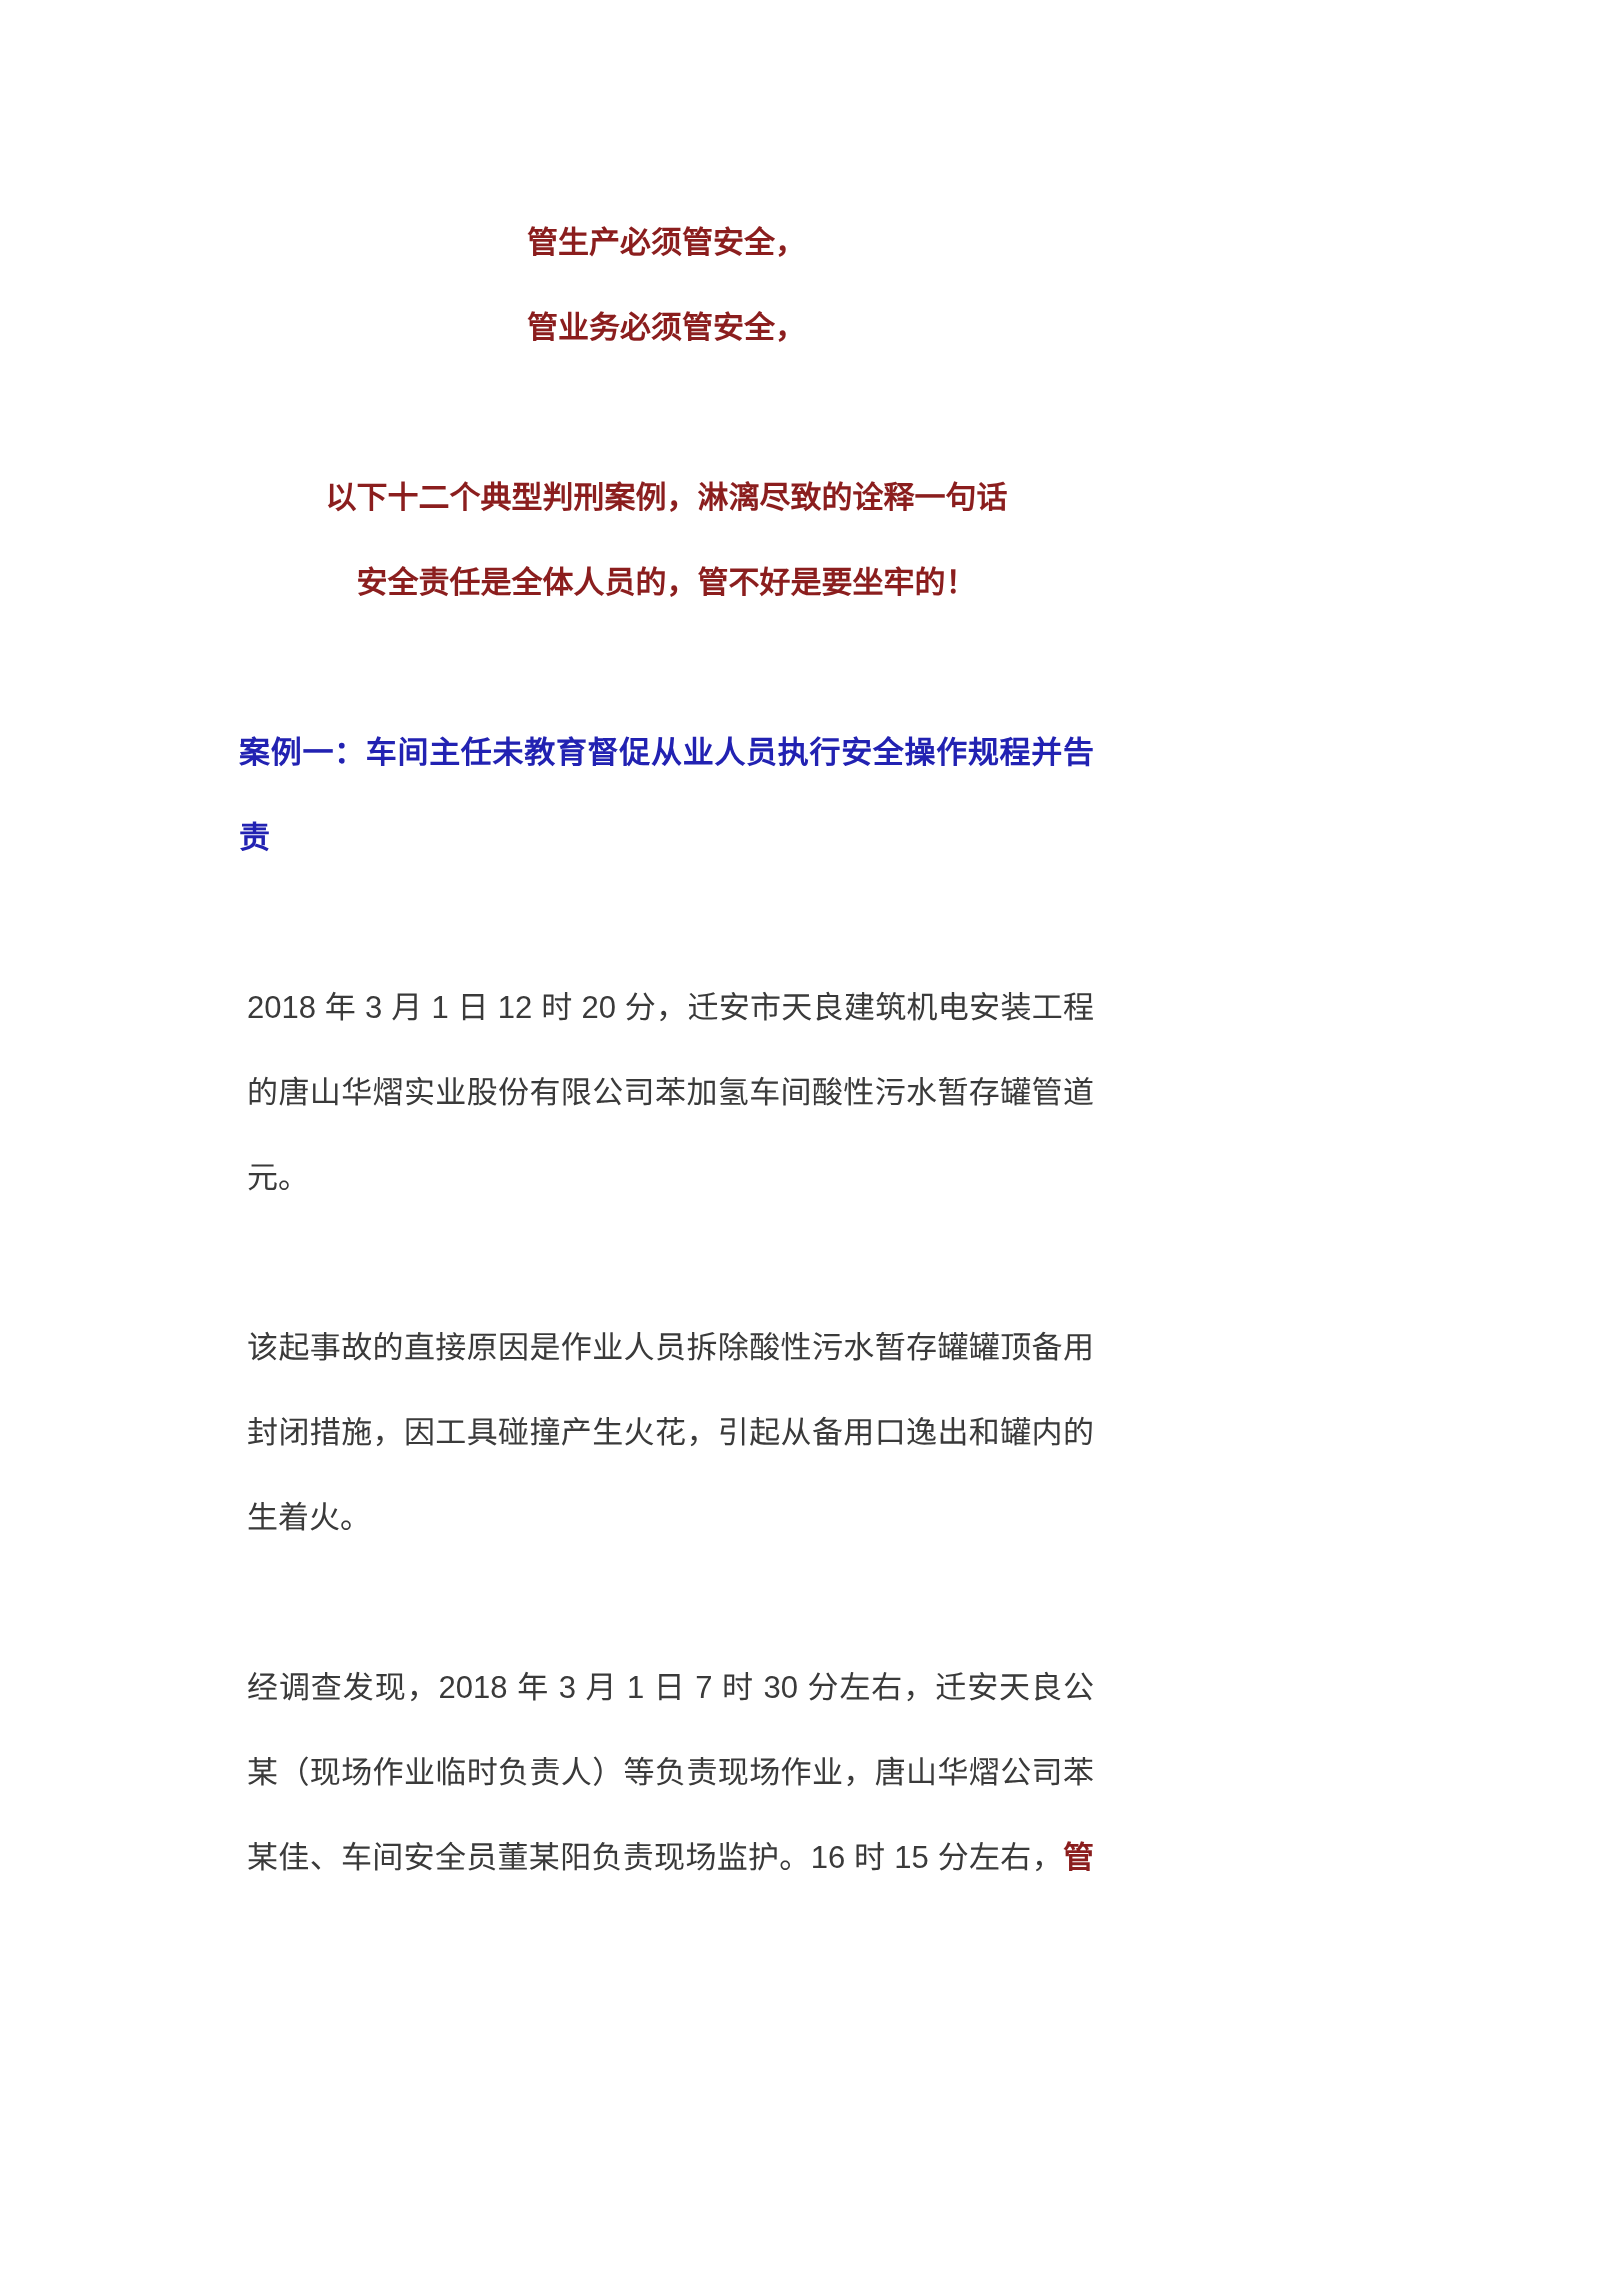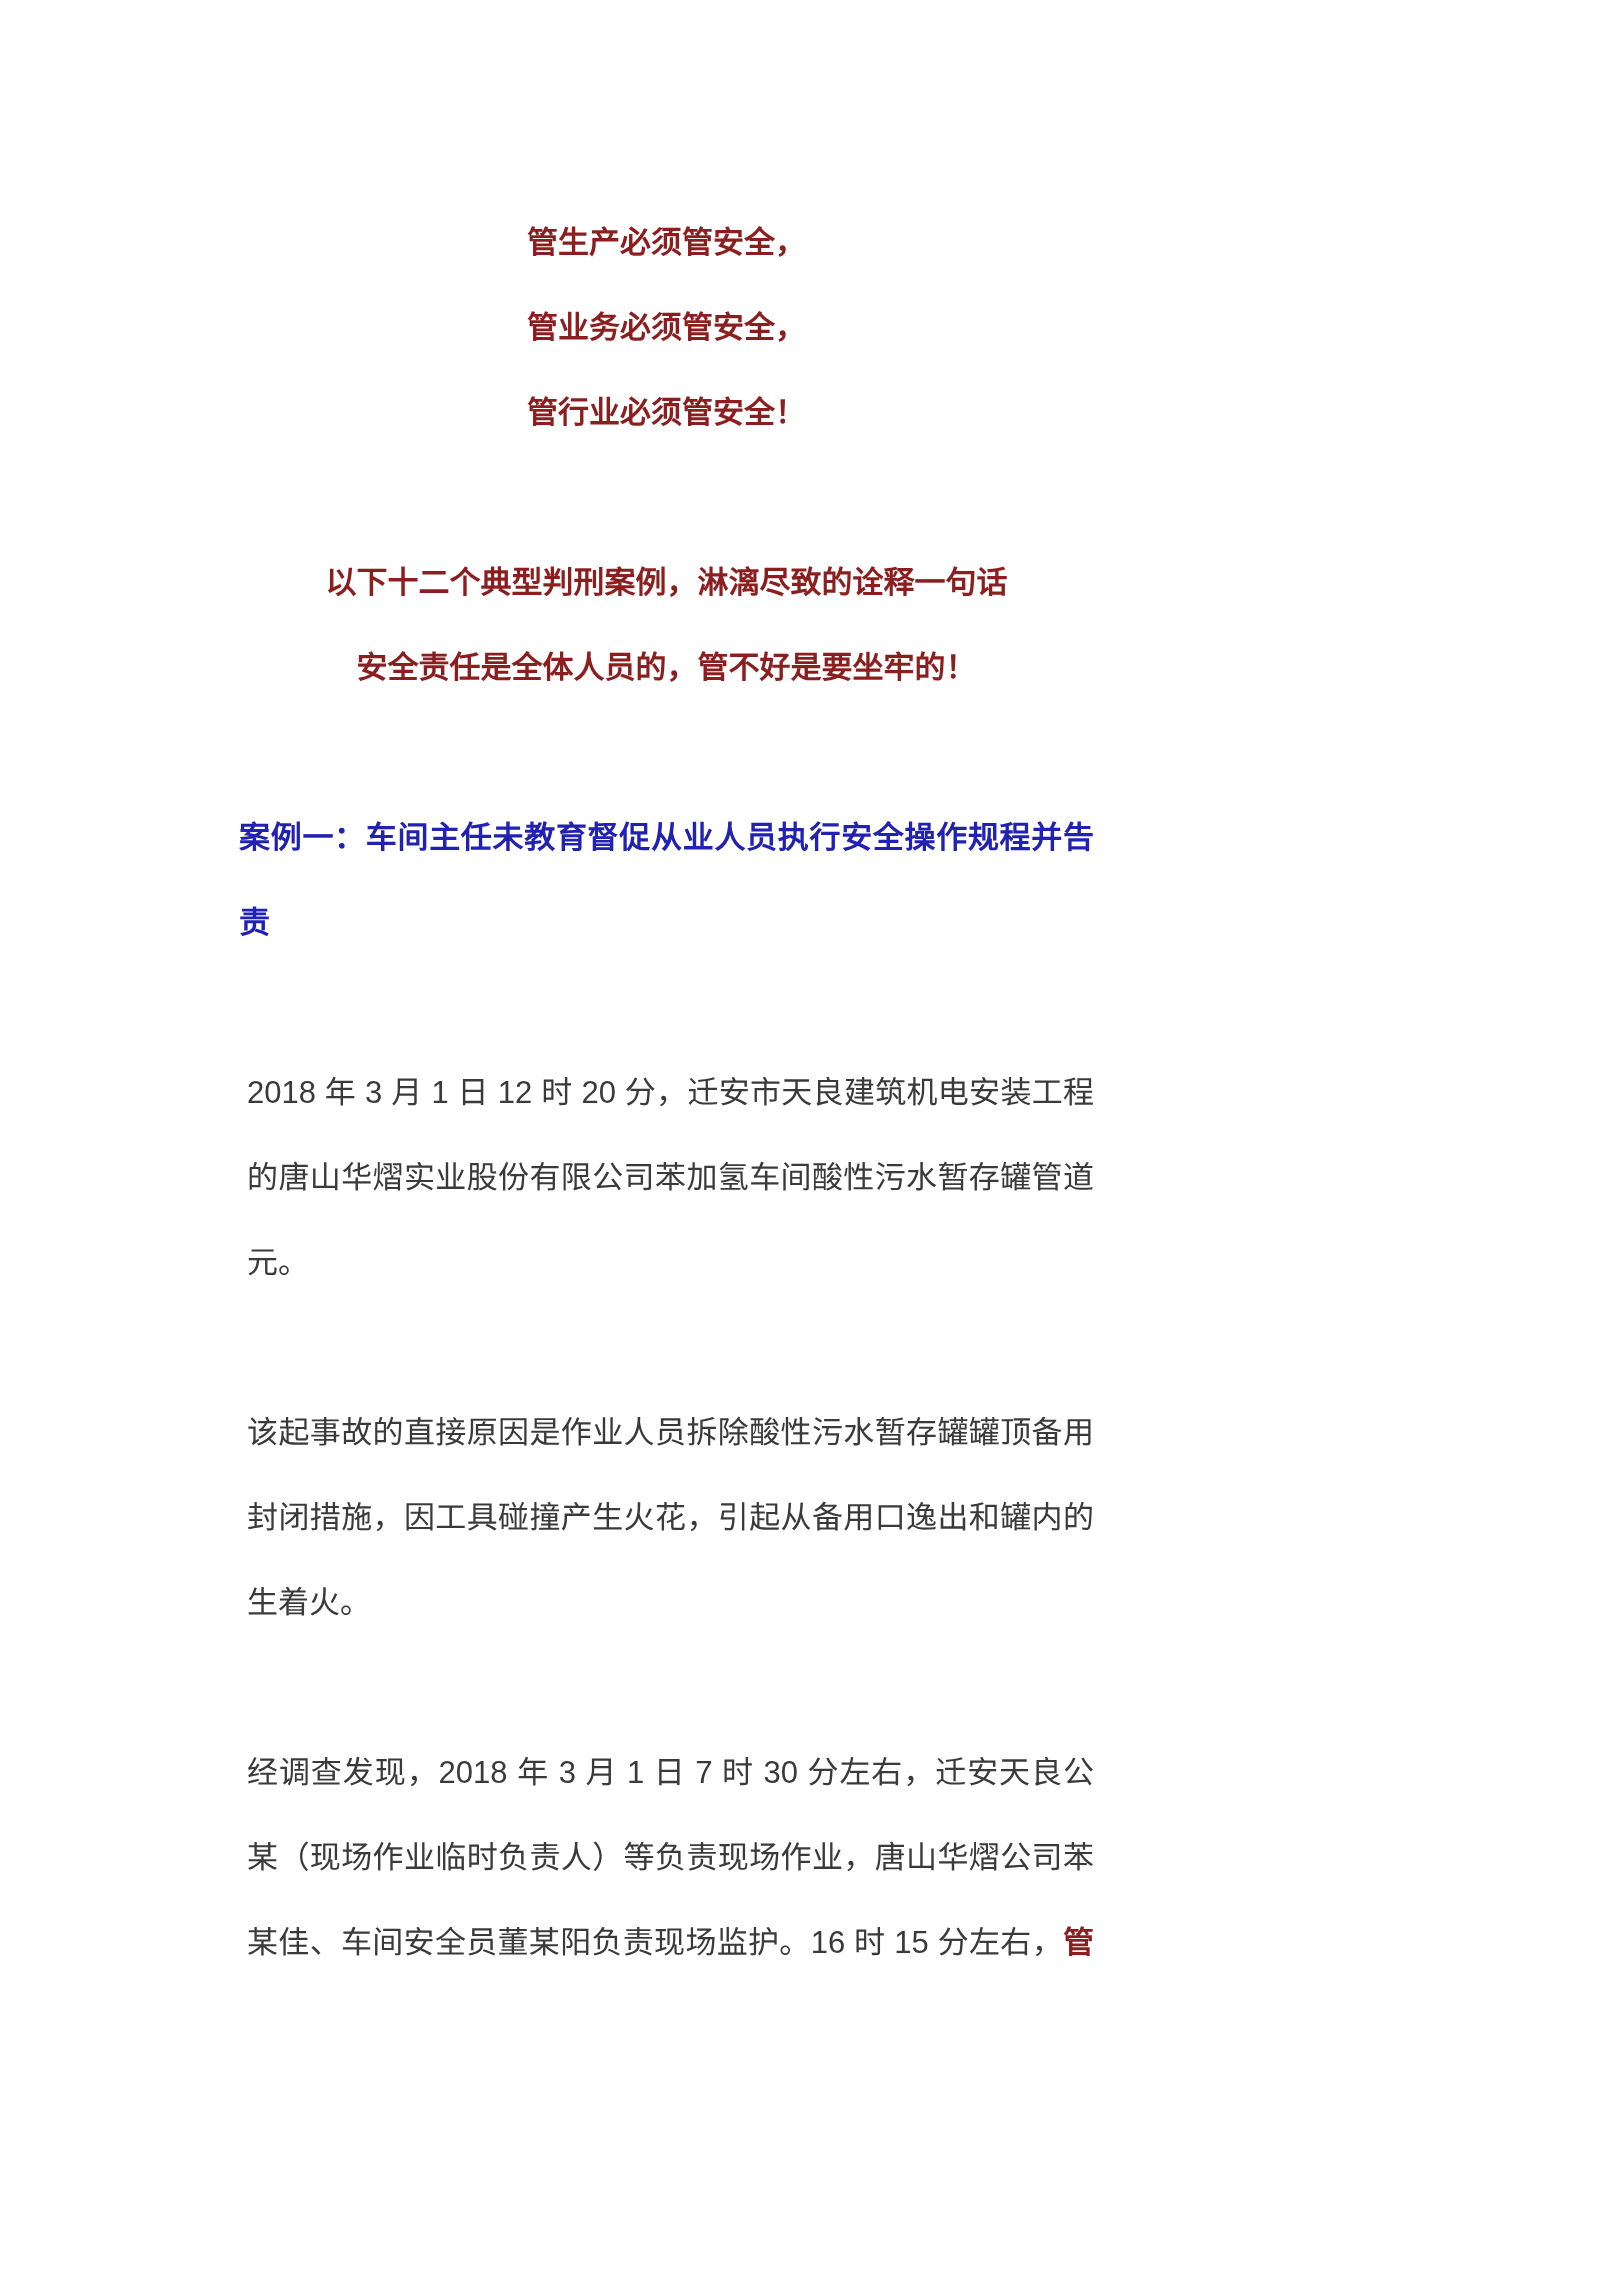--- a/index.html
+++ b/index.html
@@ -53,21 +53,20 @@
   }
 </style>
 </head>
 <body>
 
 <div class="page">
 
   <section class="block slogan-red">
     <div class="line center">管生产必须管安全，</div>
     <div class="line center">管业务必须管安全，</div>
-    <div class="line center">管行业必须管安全！</div>
   </section>
 
   <section class="block slogan-red">
     <div class="line center">以下十二个典型判刑案例，淋漓尽致的诠释一句话</div>
     <div class="line center">安全责任是全体人员的，管不好是要坐牢的！</div>
   </section>
 
   <section class="block heading-blue">
     <div class="line justify">案例一：车间主任未教育督促从业人员执行安全操作规程并告知作业危害，被追</div>
     <div class="line">责</div>

